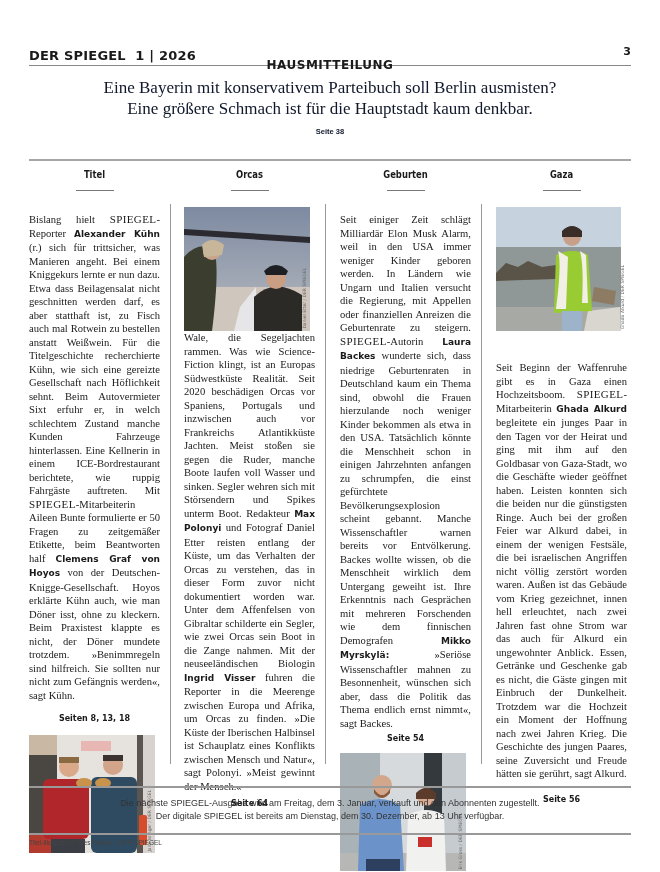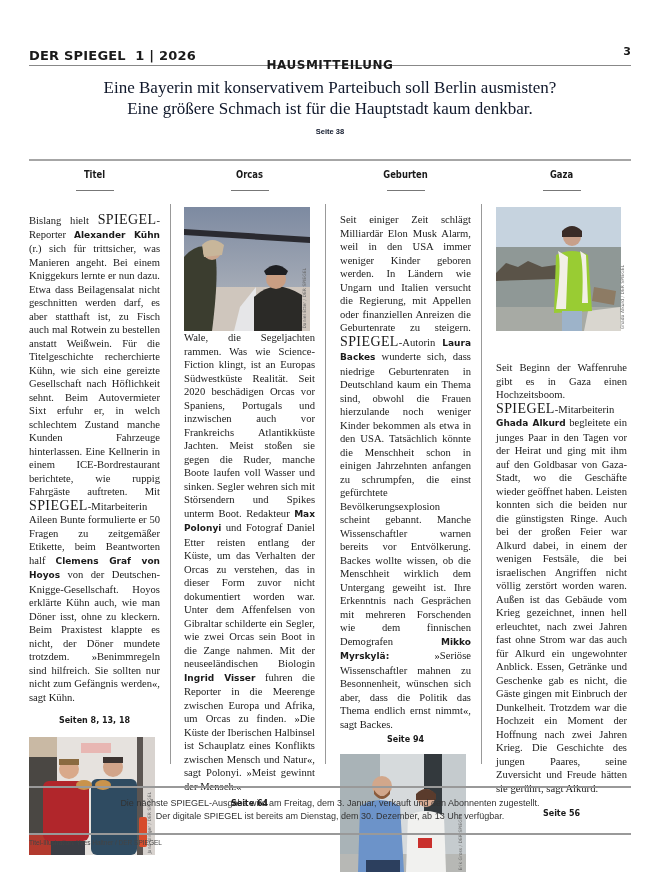--- a/index.html
+++ b/index.html
@@ -16,21 +16,21 @@
   .teaser-page { font-family: Liberation Sans, sans-serif; font-weight: bold; font-size: 7.5px; margin-top: 8px; }
 
   .rule-top { position: absolute; left: 29px; top: 159px; width: 602px; height: 2px; background: #a6a6a6; }
 
   .col { position: absolute; top: 168px; width: 131px; }
   .col-sep { position: absolute; top: 204px; width: 1px; height: 560px; background: #999; }
   .col-title { text-align: center; font-family: "DejaVu Sans Condensed", "DejaVu Sans", sans-serif; font-weight: bold; font-size: 11px; transform: scaleX(0.85); }
   .col-title-rule { width: 38px; height: 1px; background: #777; margin: 9px auto 0; }
   .body-text { font-size: 10.6px; line-height: 13.5px; text-align: justify; hyphens: manual; }
   .body-text .name { font-family: "DejaVu Sans", sans-serif; font-weight: bold; font-size: 9px; }
-  .body-text .sc { font-size: 14px; letter-spacing: 0.4px; margin-top: 16px; }
+  .body-text .sc { font-size: 11px; letter-spacing: 0.4px; margin-top: 16px; }
   .page-ref { text-align: center; font-family: "DejaVu Sans", sans-serif; font-weight: bold; font-size: 8px; }
 
   .photo { position: relative; width: 126px; overflow: hidden; }
   .credit { position: absolute; width: 8px; font-family: "DejaVu Sans", sans-serif; font-size: 4.5px; color: #666; writing-mode: vertical-rl; transform: rotate(180deg); white-space: nowrap; }
 
   .footer-rule1 { position: absolute; left: 29px; top: 786px; width: 602px; height: 1.5px; background: #999; }
   .footer-text { position: absolute; left: 29px; width: 602px; top: 797px; text-align: center; font-family: "Liberation Sans", sans-serif; font-size: 9px; line-height: 13px; color: #333; }
   .footer-rule2 { position: absolute; left: 29px; top: 833px; width: 602px; height: 1.5px; background: #999; }
   .footer-credit { position: absolute; left: 29px; top: 839px; font-family: "Liberation Sans", sans-serif; font-size: 6.5px; color: #444; }
 </style>
@@ -115,21 +115,21 @@
   </div>
   <div class="page-ref" style="margin-top:6px;">Seite 64</div>
 </div>
 
 <div class="col" style="left:340px;">
   <div class="col-title">Geburten</div>
   <div class="col-title-rule"></div>
   <div class="body-text" style="margin-top:22px;">
     <span>Seit einiger Zeit schlägt Milliardär Elon Musk Alarm, weil in den USA immer weniger Kinder geboren werden. In Ländern wie Ungarn und Italien versucht die Regierung, mit Appellen oder finanziellen Anreizen die Geburtenrate zu steigern. </span><span class="sc">SPIEGEL</span><span>-Autorin </span><span class="name">Laura Backes</span><span> wunderte sich, dass niedrige Geburtenraten in Deutschland kaum ein Thema sind, obwohl die Frauen hierzulande noch weniger Kinder bekommen als etwa in den USA. Tatsächlich könnte die Menschheit schon in einigen Jahrzehnten anfangen zu schrumpfen, die einst gefürchtete Bevölkerungsexplosion scheint gebannt. Manche Wissenschaftler warnen bereits vor Entvölkerung. Backes wollte wissen, ob die Menschheit wirklich dem Untergang geweiht ist. Ihre Erkenntnis nach Gesprächen mit mehreren Forschenden wie dem finnischen Demografen </span><span class="name">Mikko Myrskylä:</span><span> »Seriöse Wissenschaftler mahnen zu Besonnenheit, wünschen sich aber, dass die Politik das Thema endlich ernst nimmt«, sagt Backes.</span>
   </div>
-  <div class="page-ref" style="margin-top:4px;">Seite 94</div>
+  <div class="page-ref" style="margin-top:4px;">Seite 54</div>
   <div class="photo" style="height:118px;margin-top:10px;">
     <svg width="126" height="118" viewBox="0 0 126 118">
       <rect width="126" height="118" fill="#d6dadc"></rect>
       <rect x="0" y="0" width="40" height="118" fill="#a9b3b7"></rect>
       <rect x="84" y="0" width="18" height="118" fill="#33393d"></rect>
       <rect x="102" y="0" width="24" height="118" fill="#c5cbce"></rect>
       <rect x="0" y="100" width="126" height="18" fill="#b7b8b5"></rect>
       <path d="M20 52 Q40 40 60 52 L64 118 L18 118 Z" fill="#6c93c9"></path>
       <circle cx="42" cy="32" r="10" fill="#d2a78b"></circle>
       <path d="M34 36 Q42 48 50 36 L50 40 Q42 50 34 40 Z" fill="#8a5a3a"></path>

